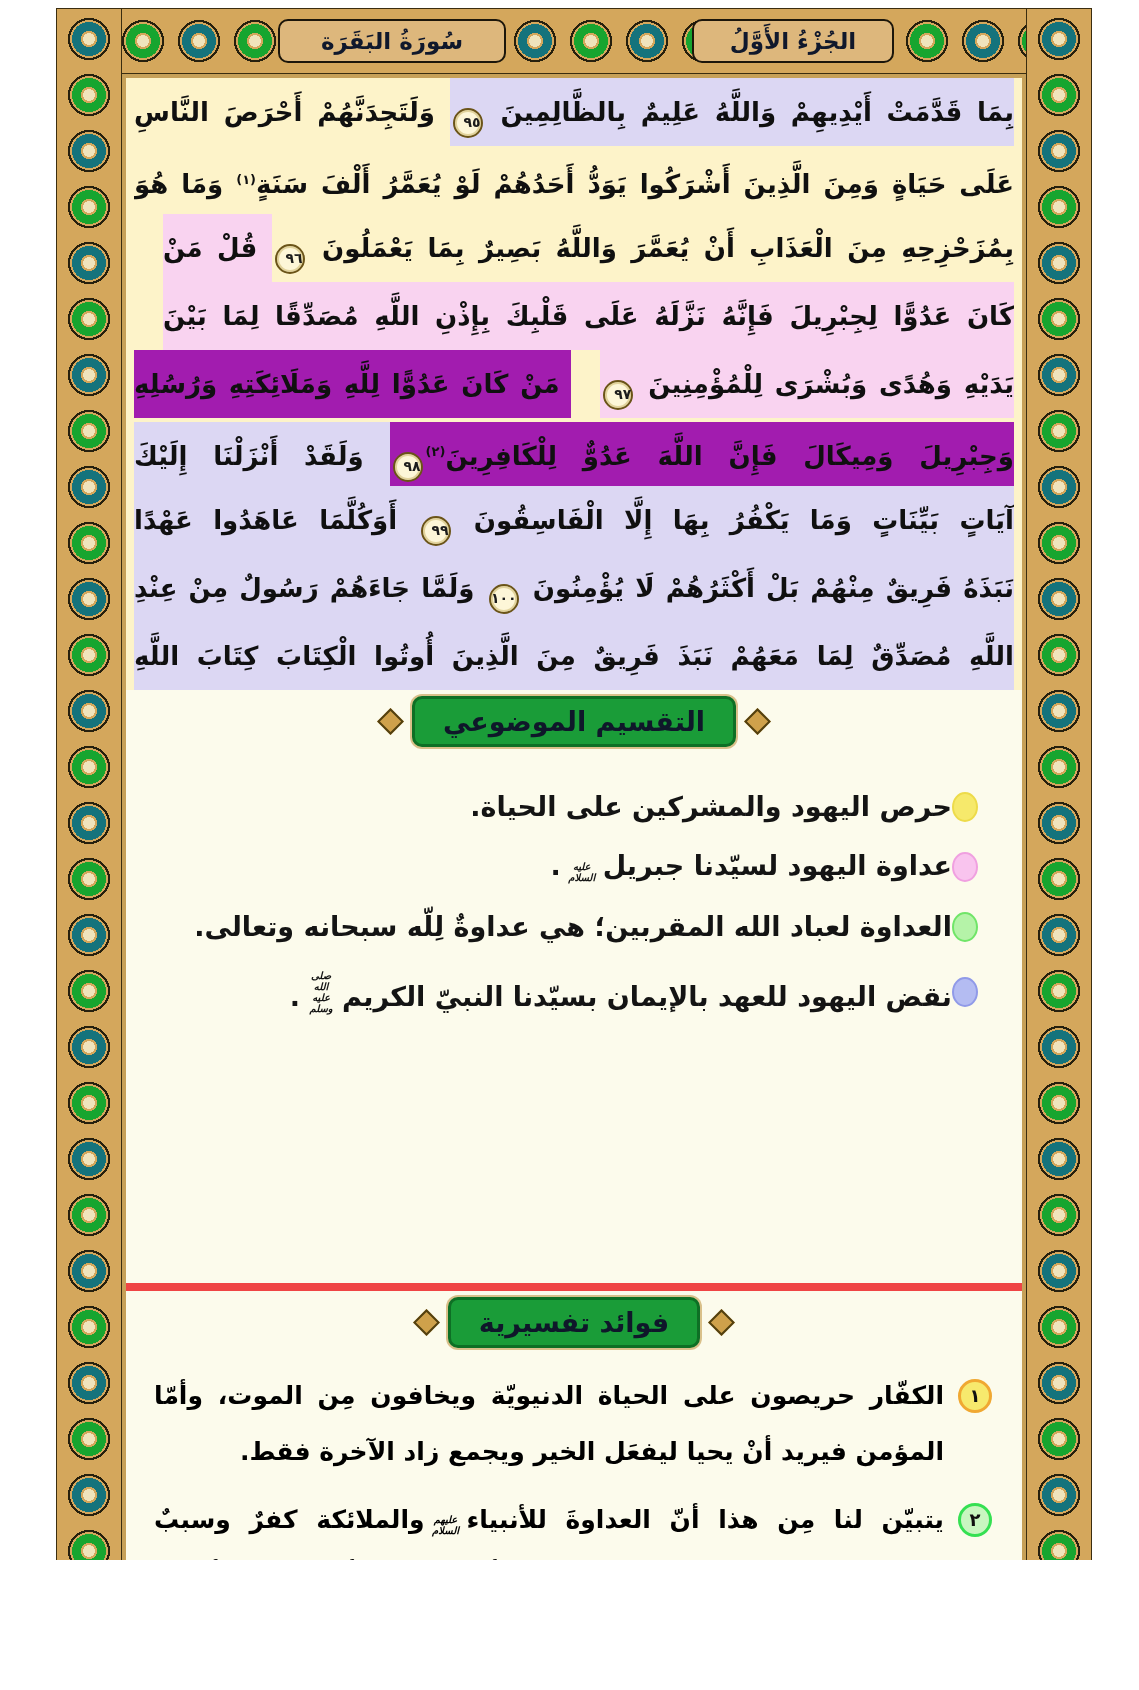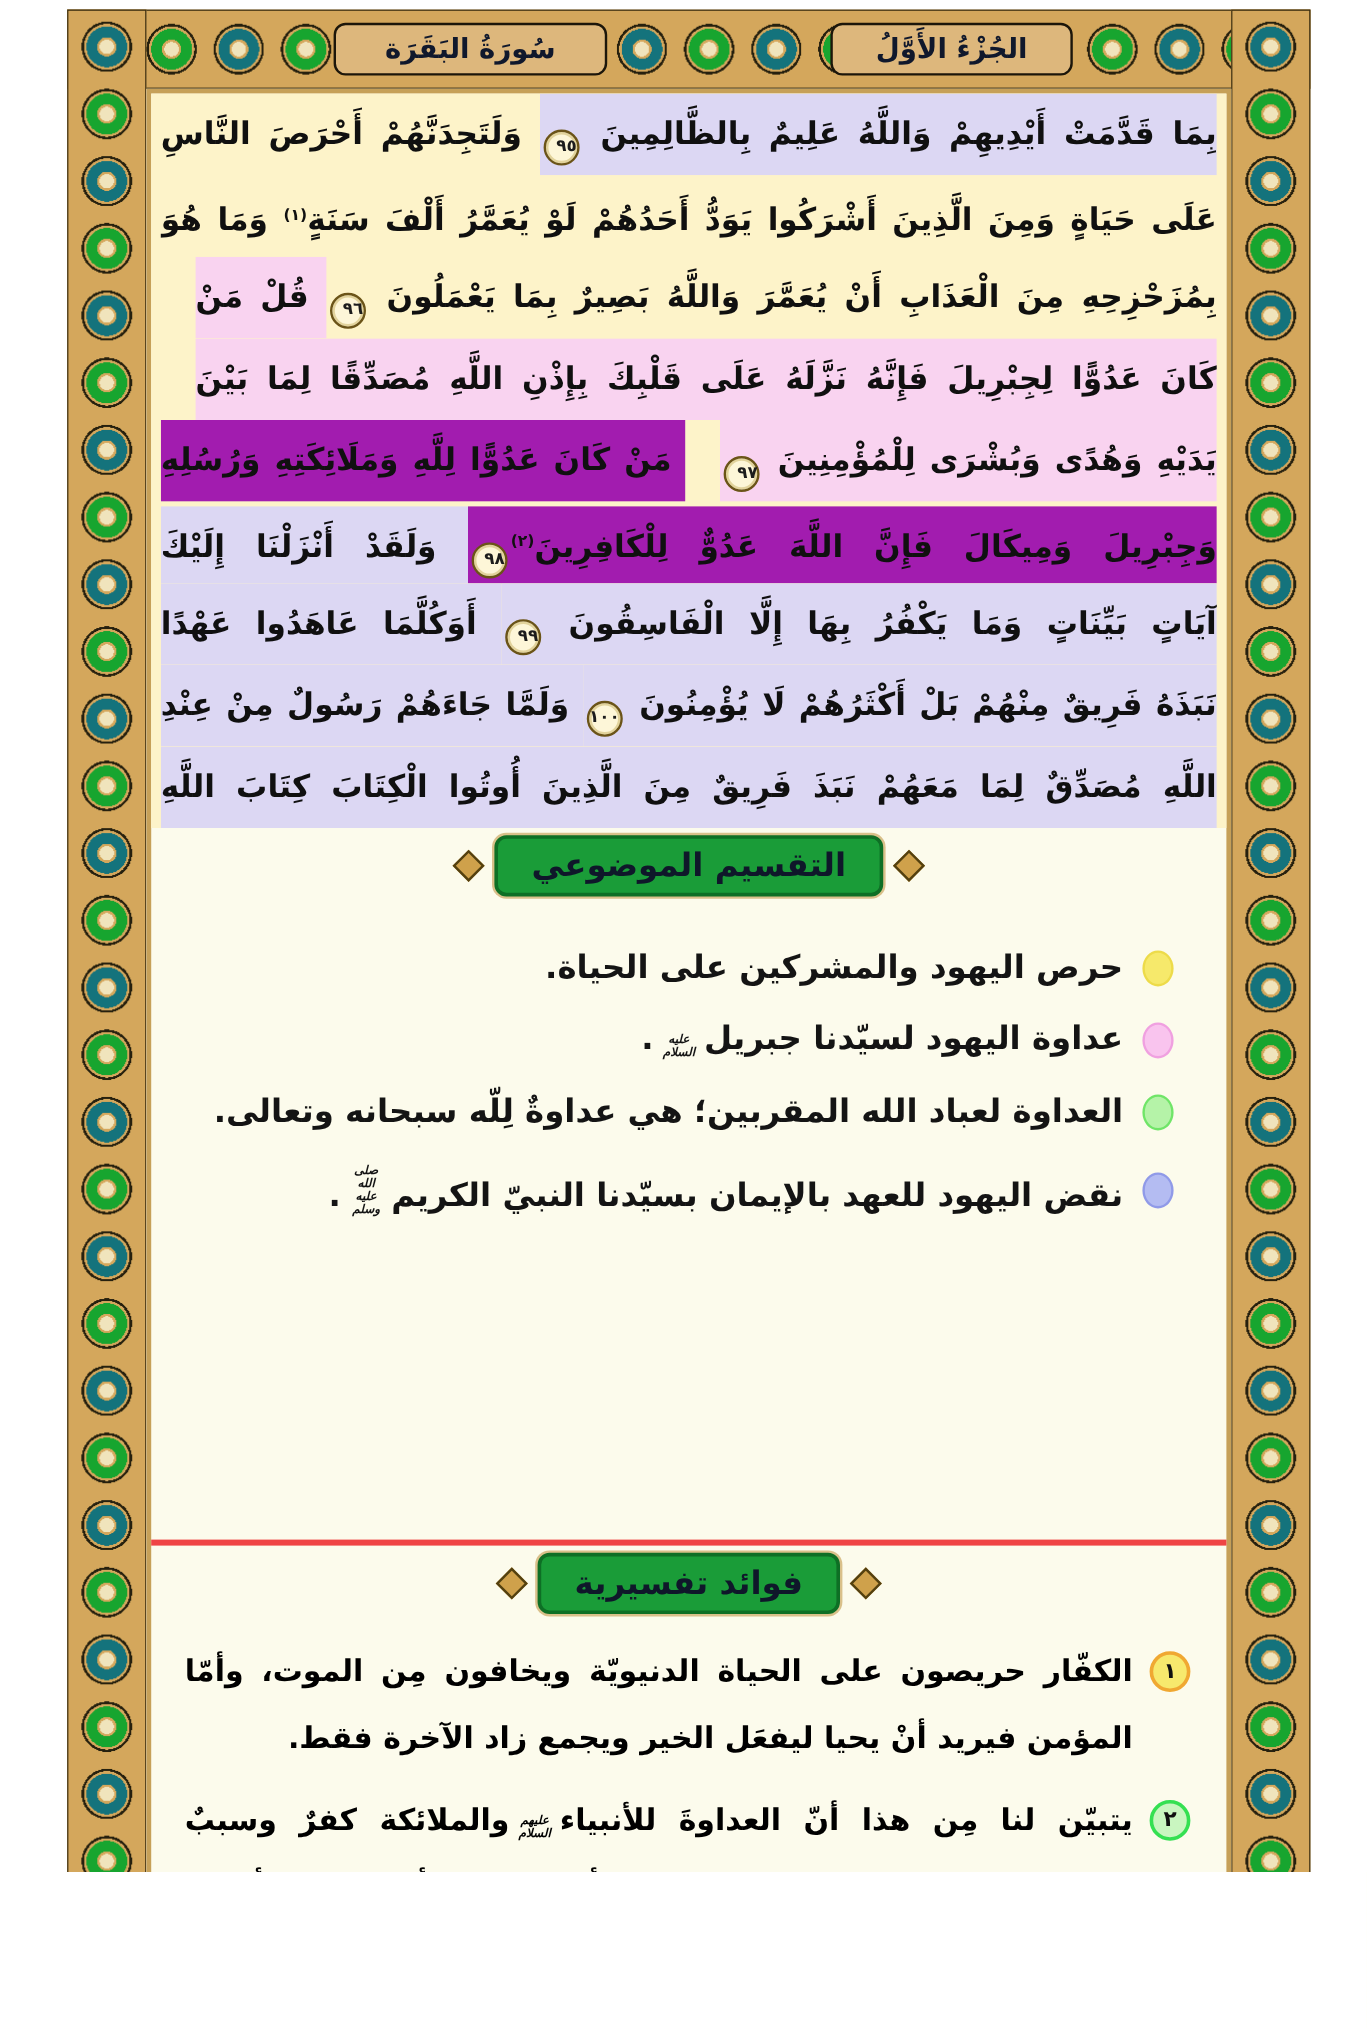--- a/index.html
+++ b/index.html
@@ -55,26 +55,26 @@
 
   
   .banner{display:flex;align-items:center;justify-content:center;gap:12px;width:fit-content;margin:6px auto 0;}
   .banner-box{background:#1a9c38;border:3px solid #0e6f25;box-shadow:0 0 0 2px #d9c08a;border-radius:10px;
     color:#0f172a;font-weight:bold;font-size:27px;padding:7px 28px;}
   .orn{width:15px;height:15px;background:#cfa14b;border:2px solid #53400f;transform:rotate(45deg);flex:0 0 auto;}
 
   
   .thematic-section{height:587px;box-sizing:border-box;}
   .bullets{padding:44px 44px 0 24px;}
-  .bullet-item{display:flex;align-items:center;gap:16px;margin-bottom:28px;
+  .bullet-item{display:flex;align-items:center;gap:0;margin-bottom:28px;
     font-size:27px;font-weight:bold;color:#141414;}
   .dot{flex:0 0 auto;width:26px;height:30px;border-radius:50%;box-sizing:border-box;border:2px solid rgba(0,0,0,0.12);}
 
   
-  .benefits-section{border-top:5px solid #ef4444;box-sizing:border-box;}
+  .benefits-section{border-top:8px solid #ef4444;box-sizing:border-box;}
   .benefit-list{padding:8px 30px 0 28px;}
   .benefit-item{display:flex;align-items:flex-start;gap:14px;margin-top:12px;}
   .badge{flex:0 0 auto;width:34px;height:34px;box-sizing:border-box;border-radius:50%;text-align:center;
     line-height:28px;font-weight:bold;font-size:18px;margin-top:11px;border:3px solid #000;color:#101010;}
   .benefit-text{font-size:25px;font-weight:bold;line-height:56px;color:#000000;
     text-align:justify;-moz-text-align-last:right;}
 
   .hon{display:inline-block;width:34px;font-size:10px;line-height:11px;vertical-align:-6px;
     margin:0 4px;white-space:normal;text-align:center;font-weight:bold;font-style:italic;}
 </style>

